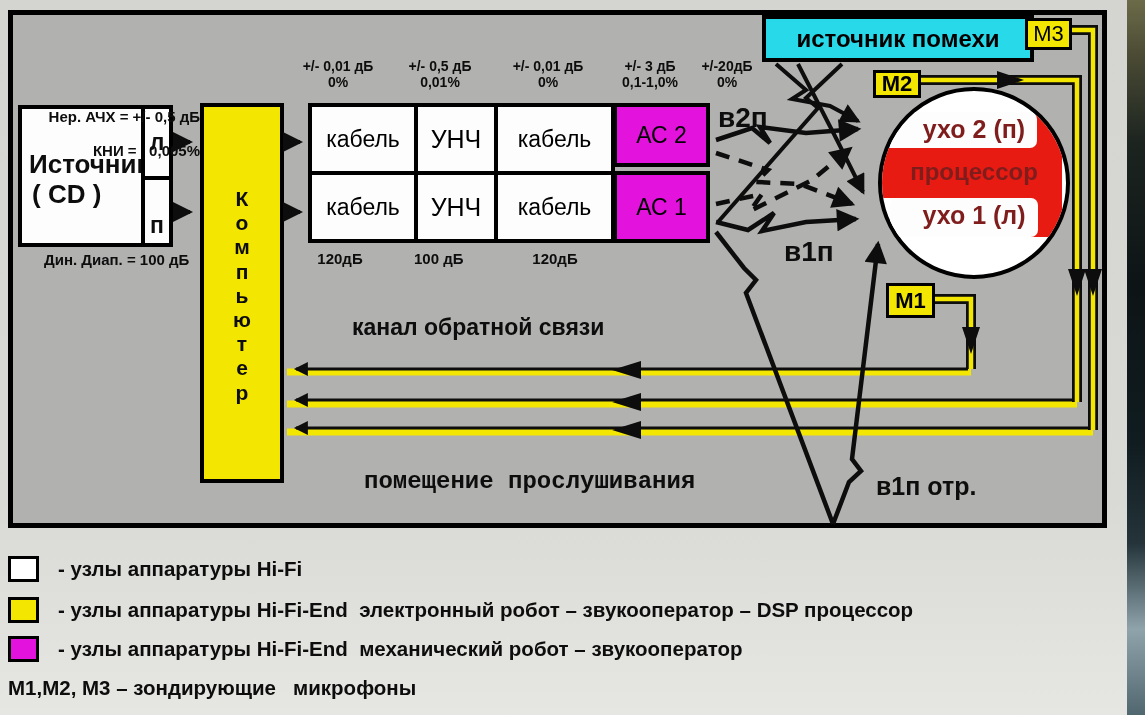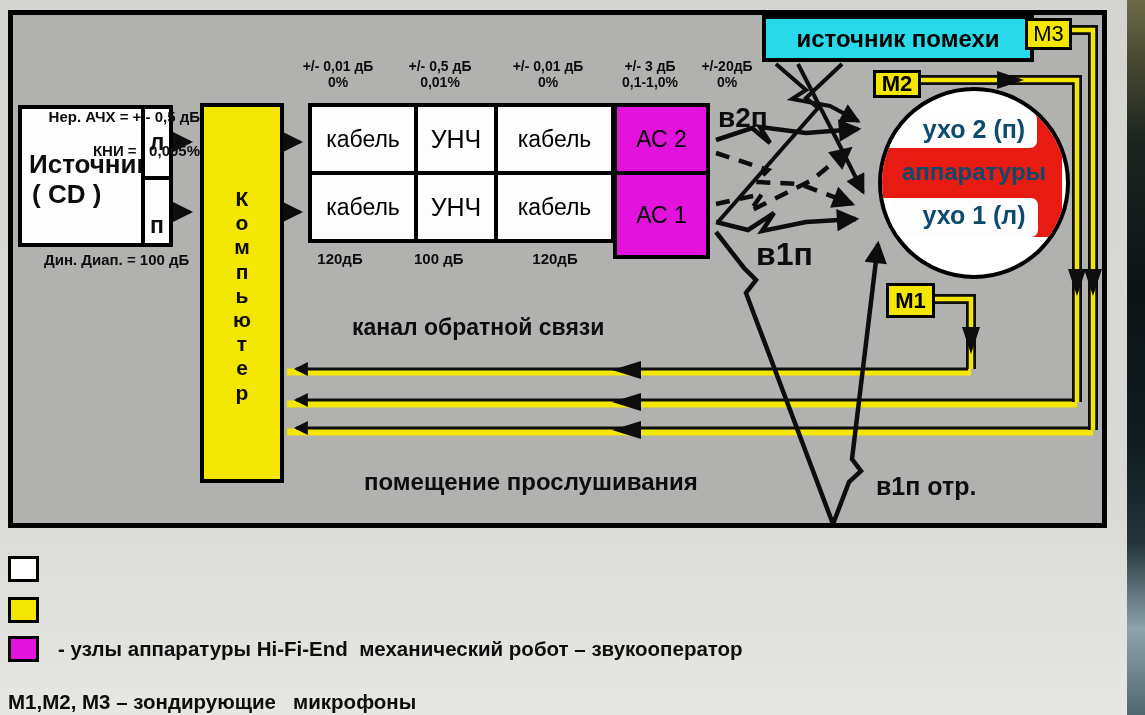--- a/index.html
+++ b/index.html
@@ -19,21 +19,21 @@
   .magenta{background:#e312dd;}
   .cyan{background:#27d9e9;}
   .spec{font-size:15px;line-height:17px;text-align:right;}
   .colspec{font-size:14px;line-height:16px;text-align:center;}
   .mic{font-size:22px;z-index:6;}
   .gridbox{font-size:23px;}
   .circle-wrap{left:878px;top:87px;width:184px;height:184px;border:4px solid #000;
                border-radius:50%;background:#fff;overflow:hidden;z-index:3;}
   .circle-wrap .red{position:absolute;background:#e71b12;}
   .earbox{position:absolute;background:#fdfdfd;border-radius:7px;z-index:2;}
-  .eartxt{position:absolute;z-index:3;font-weight:bold;font-size:25px;color:#0c4a6e;
+  .eartxt{position:absolute;z-index:3;font-weight:bold;font-size:25px;color:#7f1d1d;
           width:100%;text-align:center;}
   .legend-row-text{font-size:20.5px;}
   .sw{position:absolute;width:31px;height:26px;border:3px solid #000;box-sizing:border-box;z-index:3;}
   .sw0{background:#ffffff;}
   .sw1{background:#f3e600;}
   .sw2{background:#e312dd;}
   svg.overlay{position:absolute;left:0;top:0;z-index:5;pointer-events:none;}
 </style>
 </head>
 <body>
@@ -79,34 +79,34 @@
 
   <div class="box white ctr gridbox" style="left:308px;top:103px;width:110px;height:72px;">
       <span>кабель</span>
     </div>
   <div class="box white ctr gridbox" style="left:414px;top:103px;width:84px;height:72px;font-size:25px;">
       <span>УНЧ</span>
     </div>
   <div class="box white ctr gridbox" style="left:494px;top:103px;width:121px;height:72px;">
       <span>кабель</span>
     </div>
-  <div class="box magenta ctr gridbox" style="left:613px;top:103px;width:97px;height:72px;text-align:right;">
+  <div class="box magenta ctr gridbox" style="left:613px;top:103px;width:97px;height:64px;text-align:right;">
       <span>АС 2</span>
     </div>
 
   <div class="box white ctr gridbox" style="left:308px;top:171px;width:110px;height:72px;">
       <span>кабель</span>
     </div>
   <div class="box white ctr gridbox" style="left:414px;top:171px;width:84px;height:72px;font-size:25px;">
       <span>УНЧ</span>
     </div>
   <div class="box white ctr gridbox" style="left:494px;top:171px;width:121px;height:72px;">
       <span>кабель</span>
     </div>
-  <div class="box magenta ctr gridbox" style="left:613px;top:171px;width:97px;height:88px;">
+  <div class="box magenta ctr gridbox" style="left:613px;top:171px;width:97px;height:72px;">
       <span>АС 1</span>
     </div>
 
   <div class="txt" style="left:300px;top:250px;width:80px;text-align:center;font-size:15px;">120дБ</div>
   <div class="txt" style="left:414px;top:250px;width:80px;text-align:left;font-size:15px;">100 дБ</div>
   <div class="txt" style="left:515px;top:250px;width:80px;text-align:center;font-size:15px;">120дБ</div>
 
   <div class="box cyan ctr" style="left:762px;top:15px;width:272px;height:47px;font-size:24px;font-weight:bold;">
       <span>источник помехи</span>
     </div>
@@ -120,35 +120,37 @@
   <div class="box yellow ctr mic" style="left:886px;top:283px;width:49px;height:35px;border-width:3px;font-weight:bold;">
       <span>М1</span>
     </div>
 
   <div class="abs circle-wrap">
     <div class="red" style="left:0;top:57px;width:176px;height:50px;"></div>
     <div class="red" style="left:140px;top:24px;width:40px;height:122px;"></div>
     <div class="earbox" style="left:6px;top:21px;width:149px;height:36px;"></div>
     <div class="earbox" style="left:8px;top:107px;width:148px;height:39px;"></div>
     <div class="eartxt" style="top:24px;">ухо 2 (п)</div>
-    <div class="eartxt" style="top:67px;font-size:24px;">аппаратуры</div>
+    <div class="eartxt" style="top:67px;font-size:24px;">процессор</div>
     <div class="eartxt" style="top:110px;">ухо 1 (л)</div>
   </div>
 
   <div class="txt" style="left:718px;top:102px;font-size:28px;">в2п</div>
-  <div class="txt" style="left:756px;top:236px;font-size:32px;">в1п</div>
+  <div class="txt" style="left:784px;top:236px;font-size:28px;">в1п</div>
   <div class="txt" style="left:876px;top:472px;font-size:25px;">в1п отр.</div>
   <div class="txt" style="left:352px;top:314px;font-size:23px;">канал обратной связи</div>
-  <div class="txt" style="left:364px;top:468px;font-size:24px;">помещение прослушивания</div>
+  <div class="txt" style="left:364px;top:468px;font-size:24px;font-family:Liberation Mono, monospace;">помещение прослушивания</div>
 
   <div class="sw sw0" style="left:8px;top:556px;"></div>
+  <div class="txt legend-row-text" style="left:58px;top:557px;">- узлы аппаратуры Hi-Fi</div>
   <div class="sw sw1" style="left:8px;top:597px;"></div>
+  <div class="txt legend-row-text" style="left:58px;top:598px;">- узлы аппаратуры Hi-Fi-End  электронный робот – звукооператор – DSP процессор</div>
   <div class="sw sw2" style="left:8px;top:636px;"></div>
   <div class="txt legend-row-text" style="left:58px;top:637px;">- узлы аппаратуры Hi-Fi-End  механический робот – звукооператор</div>
-  <div class="txt legend-row-text" style="left:8px;top:676px;margin-top:14px;">М1,М2, М3 – зондирующие   микрофоны</div>
+  <div class="txt legend-row-text" style="left:8px;top:676px;">М1,М2, М3 – зондирующие   микрофоны</div>
 
   <svg class="overlay" width="1145" height="715" viewBox="0 0 1145 715">
     <defs>
       <marker id="ah" viewBox="0 0 10 10" refX="8.5" refY="5" markerWidth="6" markerHeight="5" orient="auto">
         <path d="M0,0 L10,5 L0,10 z" fill="#0d0d0d"></path>
       </marker>
     </defs>
 
     <g stroke="#f3e600" stroke-width="7" fill="none">
       <path d="M287,372 H971"></path>

